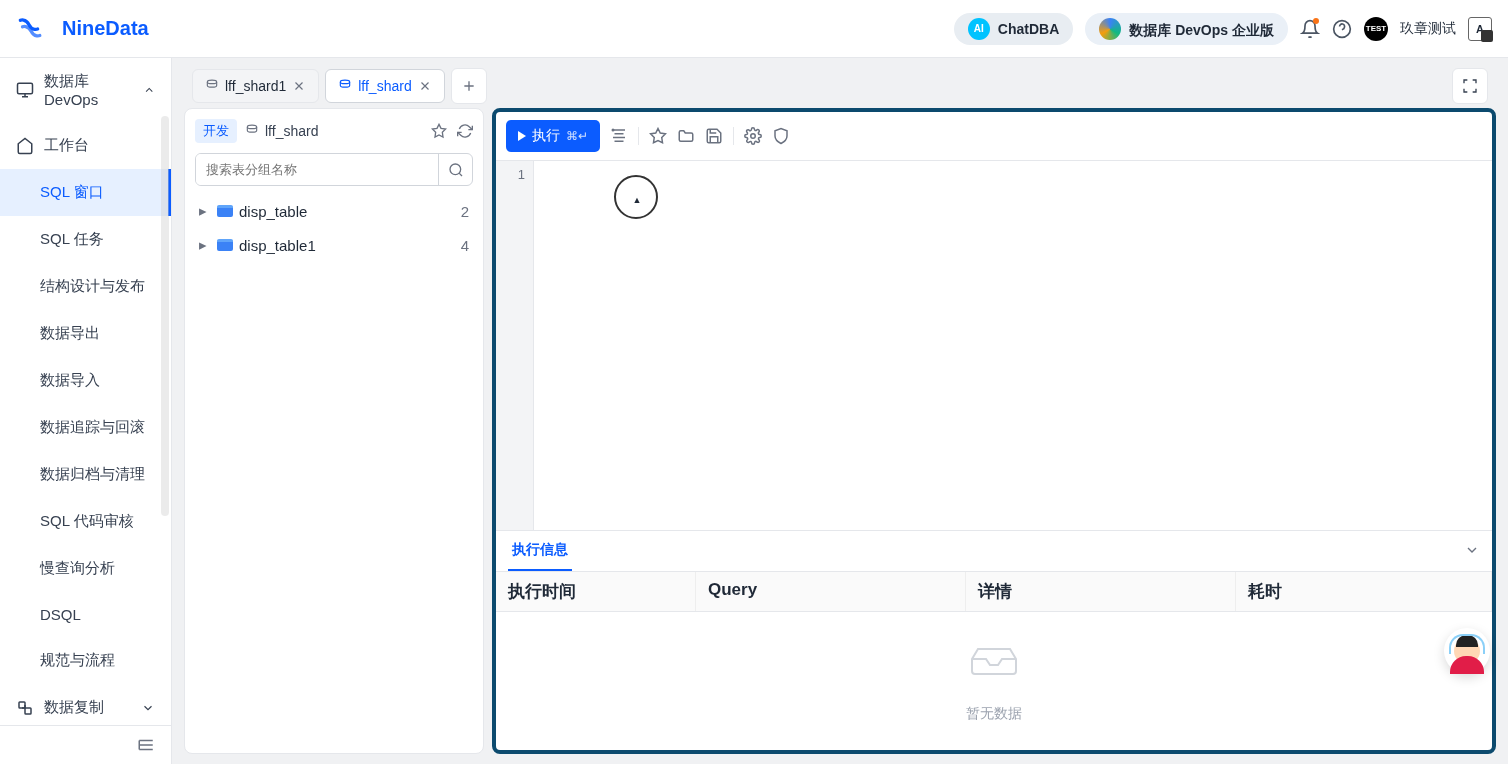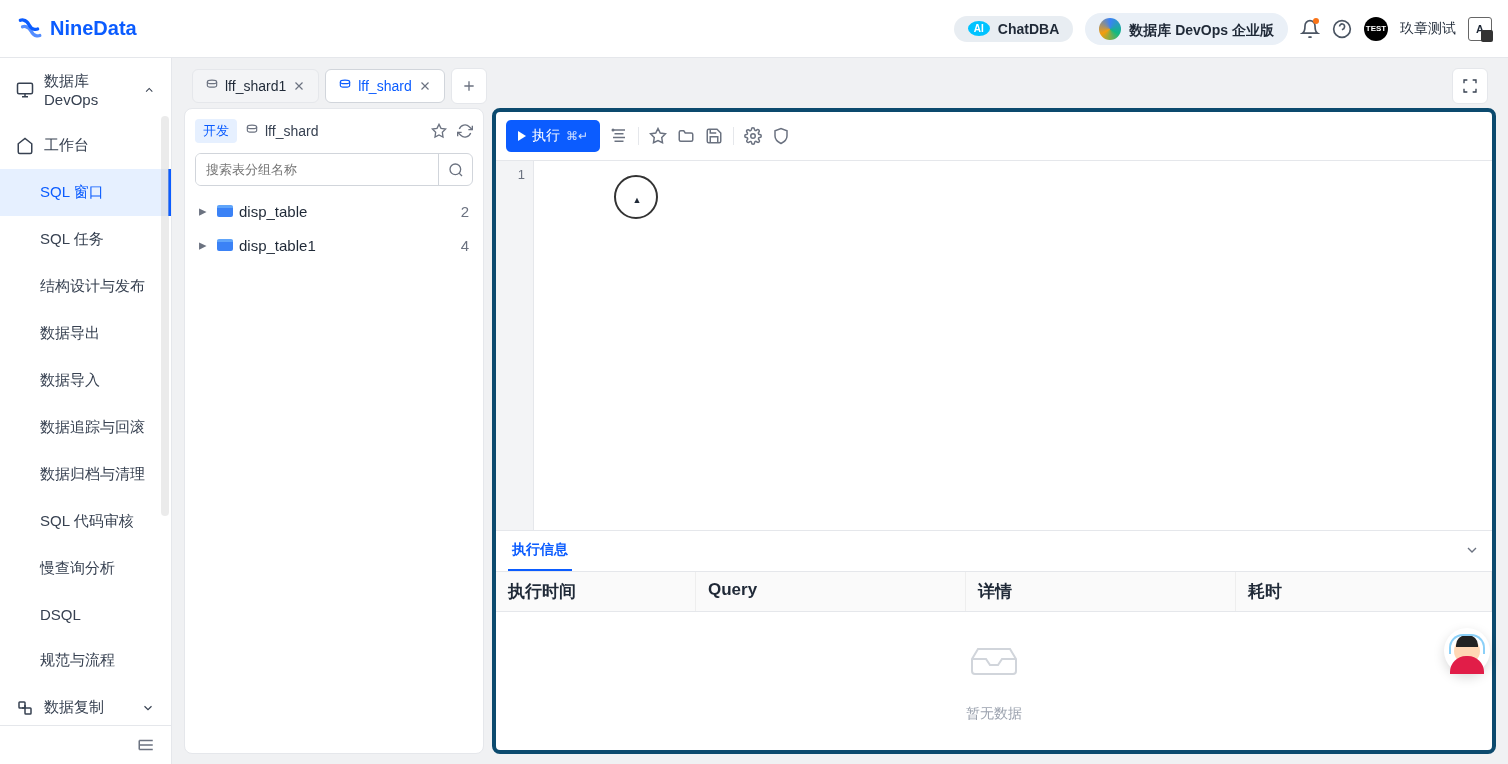--- a/index.html
+++ b/index.html
@@ -1,23 +1,23 @@
 <!DOCTYPE html>
 <html><head>
 <meta charset="utf-8">
 <style>
 * { margin: 0; padding: 0; box-sizing: border-box; }
 body { font-family: -apple-system, BlinkMacSystemFont, "Segoe UI", sans-serif; font-size: 14px; color: #1f2937; background: #f5f5f5; width: 1508px; height: 764px; overflow: hidden; }
 
 .header { height: 58px; background: #fff; border-bottom: 1px solid #e5e7eb; display: flex; align-items: center; padding: 0 16px; justify-content: space-between; }
-.logo { display: flex; align-items: center; gap: 8px; font-size: 20px; font-weight: 700; color: #0b5cff; }
+.logo { display: flex; align-items: center; gap: 20px; font-size: 20px; font-weight: 700; color: #0b5cff; }
 .logo-icon { width: 26px; height: 26px; }
 .header-right { display: flex; align-items: center; gap: 12px; }
 .chatdba-pill { display: flex; align-items: center; gap: 8px; background: #e8edf2; border-radius: 18px; padding: 5px 14px; font-weight: 600; font-size: 14px; }
-.chatdba-icon { width: 22px; height: 15px; background: #00c3ff; border-radius: 50%; display: flex; align-items: center; justify-content: center; color: #fff; font-size: 10px; font-weight: 700; }
+.chatdba-icon { width: 22px; height: 22px; background: #00c3ff; border-radius: 50%; display: flex; align-items: center; justify-content: center; color: #fff; font-size: 10px; font-weight: 700; }
 .devops-pill { display: flex; align-items: flex-end; gap: 8px; background: #eaf0f7; border-radius: 18px; padding: 5px 14px; font-weight: 600; font-size: 14px; }
 .globe-icon { width: 22px; height: 22px; border-radius: 50%; background: conic-gradient(#3b82f6, #10b981, #f59e0b, #3b82f6); }
 .hdr-icon { width: 20px; height: 20px; color: #4b5563; cursor: pointer; position: relative; }
 .bell-dot::after { content: ''; position: absolute; top: -1px; right: 1px; width: 6px; height: 6px; background: #f97316; border-radius: 50%; }
 .avatar-test { width: 24px; height: 24px; border-radius: 50%; background: #000; color: #fff; font-size: 8px; display: flex; align-items: center; justify-content: center; font-weight: 700; }
 .user-name { font-weight: 500; }
 .translate-icon { width: 24px; height: 24px; border: 1px solid #666; border-radius: 3px; display: flex; align-items: center; justify-content: center; font-size: 11px; font-weight: 700; background: #fff; position: relative; }
 .translate-icon::after { content: ''; position: absolute; right: -2px; bottom: -2px; width: 12px; height: 12px; background: #333; border-radius: 2px; }
 
 .body-wrap { display: flex; height: calc(764px - 58px); }

